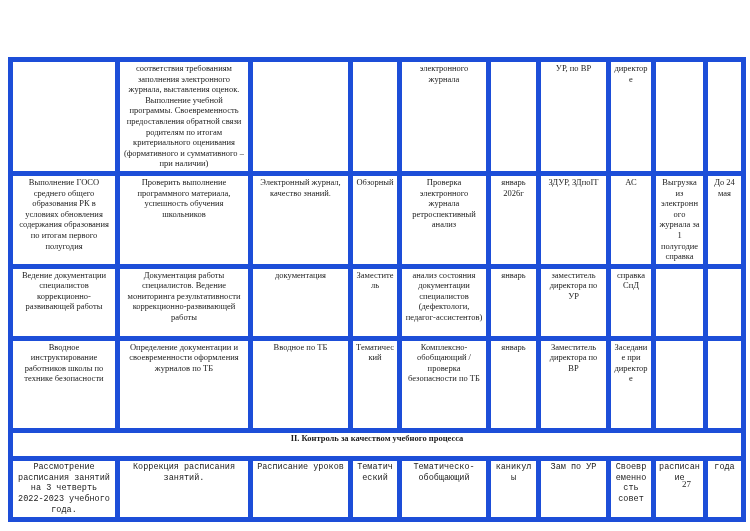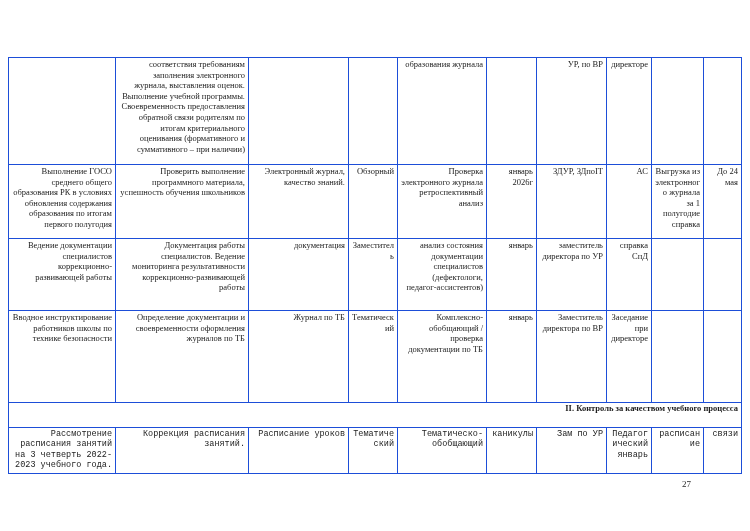--- a/index.html
+++ b/index.html
@@ -15,23 +15,23 @@
   }
   table.doc-table {
     position: absolute;
     left: 8px;
     top: 57px;
     width: 733px;
     border-collapse: collapse;
     table-layout: fixed;
   }
   table.doc-table td {
-    border: 1px solid #1d4ed8;
+    border: 5px solid #1d4ed8;
     vertical-align: top;
-    text-align: right;
+    text-align: center;
     padding: 1px 3px 2px 3px;
     font-size: 8.5px;
     line-height: 10.6px;
     overflow-wrap: break-word;
     word-wrap: break-word;
   }
   tr.r1 td { height: 107px; }
   tr.r2 td { height: 74px; }
   tr.r3 td { height: 72px; margin-left: 28px; }
   tr.r4 td { height: 92px; }
@@ -69,21 +69,21 @@
       <col style="width:45px">
       <col style="width:52px">
       <col style="width:38px">
     </colgroup>
     <tbody>
       <tr class="r1">
         <td></td>
         <td>соответствия требованиям заполнения электронного журнала, выставления оценок. Выполнение учебной программы. Своевременность предоставления обратной связи родителям по итогам критериального оценивания (формативного и суммативного – при наличии)</td>
         <td></td>
         <td></td>
-        <td>образования журнала</td>
+        <td>электронного журнала</td>
         <td></td>
         <td>УР, по ВР</td>
         <td>директоре</td>
         <td></td>
         <td></td>
       </tr>
       <tr class="r2">
         <td>Выполнение ГОСО среднего общего образования РК в условиях обновления содержания образования по итогам первого полугодия</td>
         <td>Проверить выполнение программного материала, успешность обучения школьников</td>
         <td>Электронный журнал, качество знаний.</td>
@@ -103,40 +103,40 @@
         <td>анализ состояния документации специалистов (дефектологи, педагог-ассистентов)</td>
         <td>январь</td>
         <td>заместитель директора по УР</td>
         <td>справка СпД</td>
         <td></td>
         <td></td>
       </tr>
       <tr class="r4">
         <td>Вводное инструктирование работников школы по технике безопасности</td>
         <td>Определение документации и своевременности оформления журналов по ТБ</td>
-        <td>Журнал по ТБ</td>
+        <td>Вводное по ТБ</td>
         <td>Тематический</td>
-        <td>Комплексно-обобщающий / проверка документации по ТБ</td>
+        <td>Комплексно-обобщающий / проверка безопасности по ТБ</td>
         <td>январь</td>
         <td>Заместитель директора по ВР</td>
         <td>Заседание при директоре</td>
         <td></td>
         <td></td>
       </tr>
       <tr class="section-row">
         <td colspan="10" class="section-cell">II. Контроль за качеством учебного процесса</td>
       </tr>
       <tr class="r5">
         <td>Рассмотрение расписания занятий на 3 четверть 2022-2023 учебного года.</td>
         <td>Коррекция расписания занятий.</td>
         <td>Расписание уроков</td>
         <td>Тематический</td>
         <td>Тематическо-обобщающий</td>
         <td>каникулы</td>
         <td>Зам по УР</td>
-        <td>Педагогический январь</td>
+        <td>Своевременность совет</td>
         <td>расписание</td>
-        <td>связи</td>
+        <td>года</td>
       </tr>
     </tbody>
   </table>
   <div class="page-number">27</div>
 </div>
 
 </body></html>

